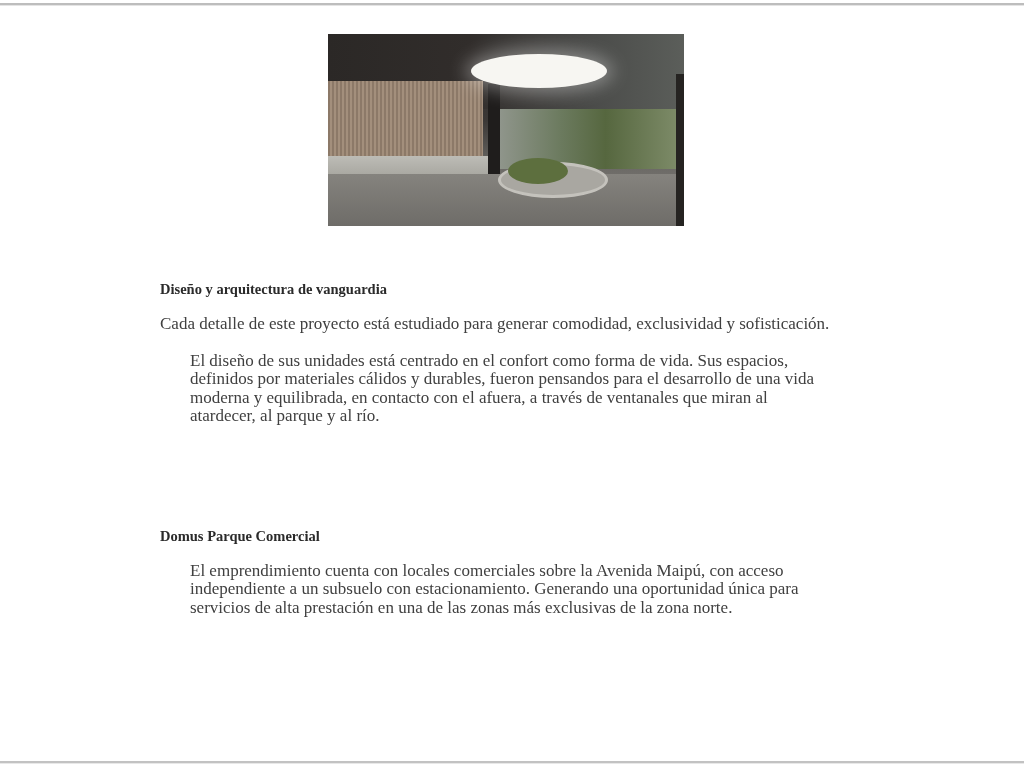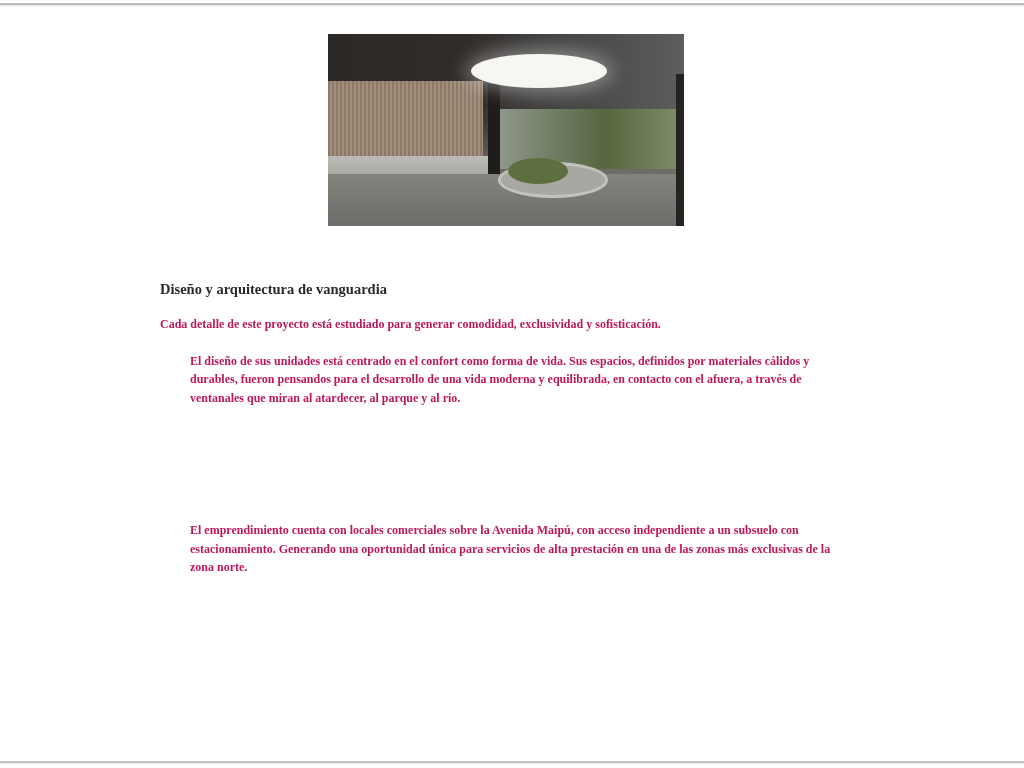--- a/index.html
+++ b/index.html
@@ -64,21 +64,21 @@
     }
     .content {
       position: absolute; left: 160px; top: 244px; width: 704px;
       text-align: left;
       margin-top: 34px;
     }
     h2 {
       font-size: 14.5px; font-weight: bold; margin: 0; line-height: 22px; color: #2a2a2a;
     }
     p {
-      font-size: 12px; margin: 0; line-height: 18.5px; color: #be185d; font-weight: bold;
+      font-size: 17px; margin: 0; line-height: 18.5px; color: #404040;
     }
     .gap-h { height: 15px; }
     .gap-p { height: 18px; }
     .gap-s { height: 33px; }
   </style>
 </head>
 <body>
 
 <div class="rule-top"></div>
 
@@ -103,18 +103,19 @@
     <div class="gap-p"></div>
     <p style="padding:0 30px;">El diseño de sus unidades está centrado en el confort como forma de vida. Sus espacios, definidos por materiales cálidos y durables, fueron pensandos para el desarrollo de una vida moderna y equilibrada, en contacto con el afuera, a través de ventanales que miran al atardecer, al parque y al río.</p>
   </section>
   <div class="gap-s"></div>
   <section>
     <div class="gap-h"></div>
     <div class="gap-p"></div>
   </section>
   <div class="gap-s"></div>
   <section>
+    <h2>Domus Parque Comercial</h2>
     <div class="gap-h"></div>
     <p style="padding:0 30px;">El emprendimiento cuenta con locales comerciales sobre la Avenida Maipú, con acceso independiente a un subsuelo con estacionamiento. Generando una oportunidad única para servicios de alta prestación en una de las zonas más exclusivas de la zona norte.</p>
   </section>
 </div>
 
 <div class="rule-bottom"></div>
 
 </body></html>

